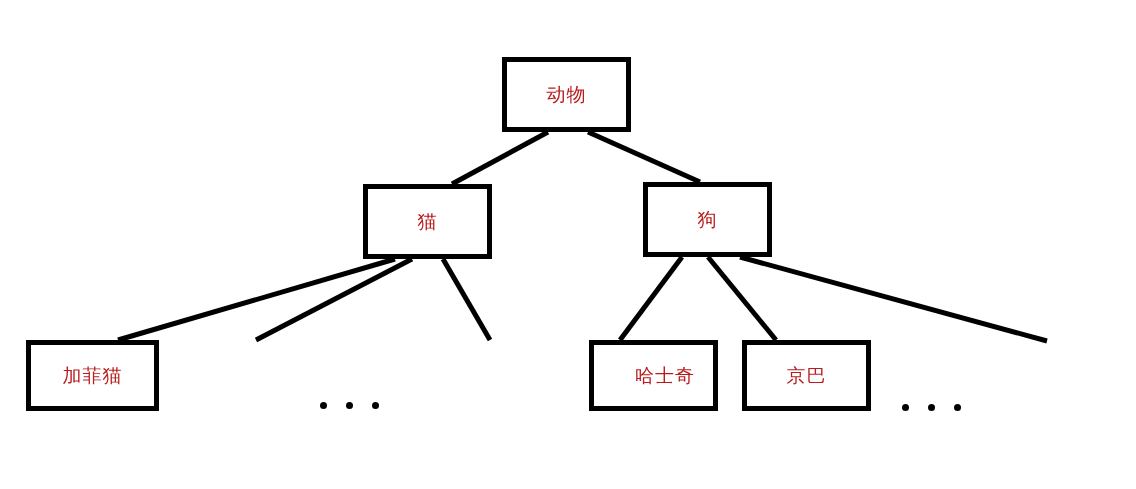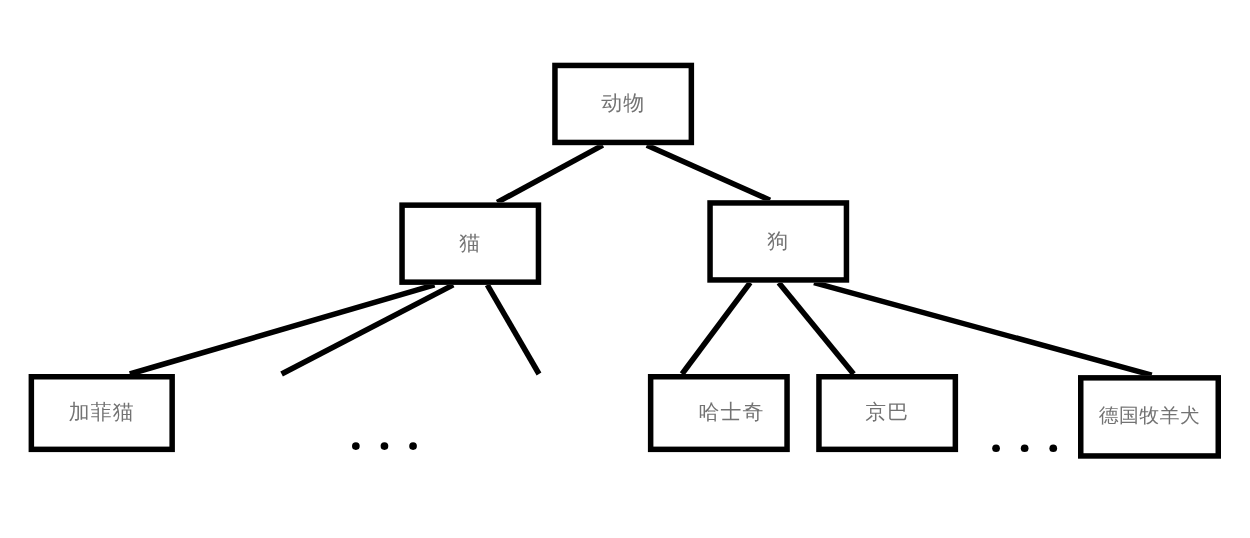--- a/index.html
+++ b/index.html
@@ -33,21 +33,21 @@
     border: 5px solid #000000;
     display: flex;
     align-items: center;
     justify-content: center;
     z-index: 5;
   }
   .node-label {
     font-family: "DejaVu Serif", "Liberation Serif", serif;
     font-size: 19px;
     line-height: 1.1;
-    color: #737373;
+    color: #b91c1c;
     white-space: nowrap;
     letter-spacing: 1px;
     user-select: none;
   }
   .node-label.wide {
     font-size: 18px;
     letter-spacing: 0.5px;
   }
   .ellipsis {
     position: absolute;
@@ -95,23 +95,20 @@
   <div class="node" style="left: 26px; top: 340px; width: 133px; height: 71px;">
     <span class="node-label">加菲猫</span>
   </div>
 
   <div class="node" style="left: 589px; top: 340px; width: 129px; height: 71px; padding-left: 23px;">
     <span class="node-label">哈士奇</span>
   </div>
   <div class="node" style="left: 742px; top: 340px; width: 129px; height: 71px;">
     <span class="node-label">京巴</span>
   </div>
-  <div class="node" style="left: 980px; top: 341px; width: 130px; height: 76px;">
-    <span class="node-label wide">德国牧羊犬</span>
-  </div>
 
   <div class="ellipsis" style="left: 320px; top: 402px;">
     <span class="dot"></span>
     <span class="dot"></span>
     <span class="dot"></span>
   </div>
   <div class="ellipsis" style="left: 902px; top: 404px;">
     <span class="dot"></span>
     <span class="dot"></span>
     <span class="dot"></span>

